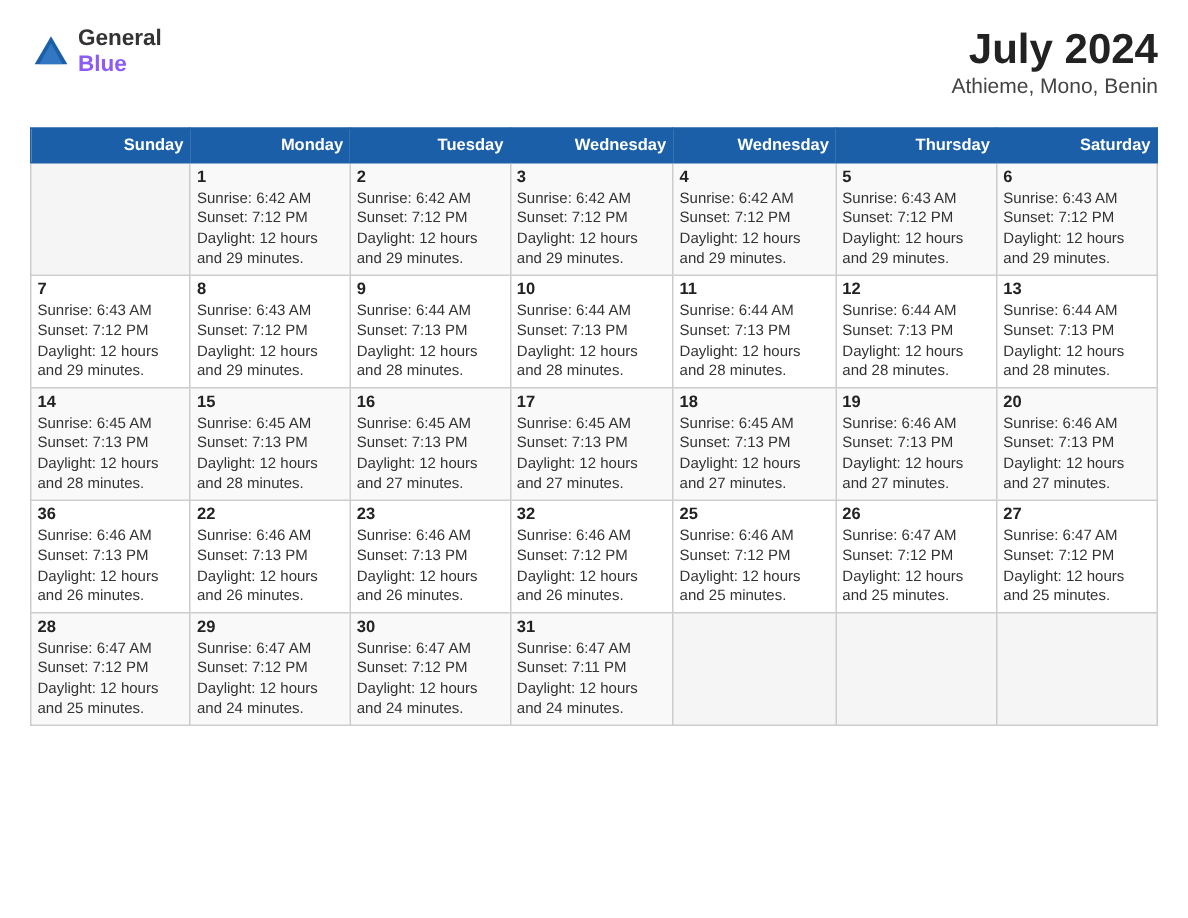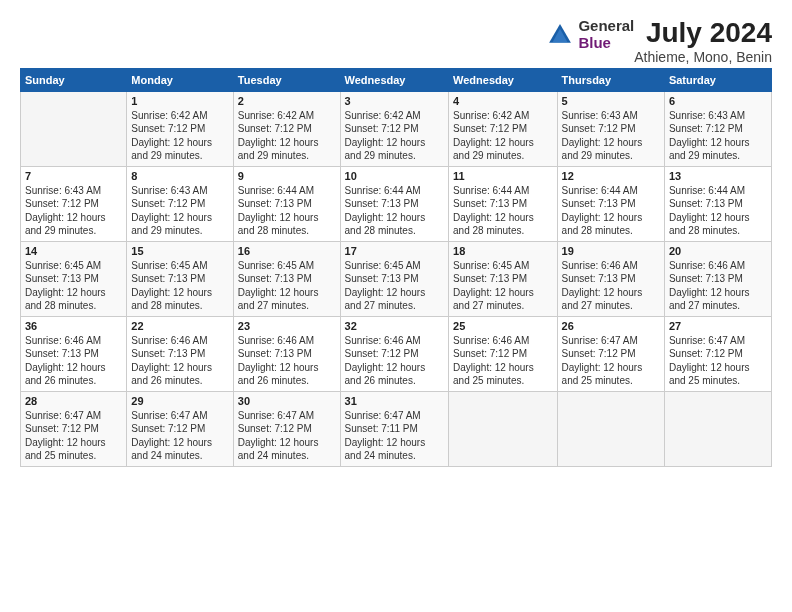--- a/index.html
+++ b/index.html
@@ -11,42 +11,42 @@
       overflow: hidden;
     }
     .page {
       width: 792px;
       height: 612px;
       padding: 18px 20px 10px 20px;
       background: #fff;
     }
     .header {
       display: flex;
-      justify-content: flex-end;
+      justify-content: space-between;
       align-items: flex-start;
-      margin-bottom: 3px;
+      margin-bottom: 20px;
     }
     .logo {
       display: flex;
       align-items: center;
     }
     .logo-text {
       display: flex;
       flex-direction: column;
       line-height: 1.1;
     }
     .logo-general {
       font-size: 15px;
       font-weight: bold;
       color: #333;
     }
     .logo-blue {
       font-size: 15px;
       font-weight: bold;
-      color: #701a75;
+      color: #8b5cf6;
     }
     .logo-icon {
       width: 28px;
       height: 28px;
       margin-right: 4px;
     }
     .title-area {
       text-align: right;
     }
     .month-title {
@@ -61,21 +61,21 @@
     }
     .calendar {
       width: 100%;
       border-collapse: collapse;
       font-size: 10px;
     }
     .calendar thead tr th {
       background: #1a5fa8;
       color: #fff;
       padding: 5px 4px;
-      text-align: left;
+      text-align: right;
       font-size: 11px;
       font-weight: bold;
       border: 1px solid #1a5fa8;
     }
     .calendar tbody tr td {
       border: 1px solid #ccc;
       vertical-align: top;
       padding: 3px 4px;
       width: 113px;
       min-height: 70px;

